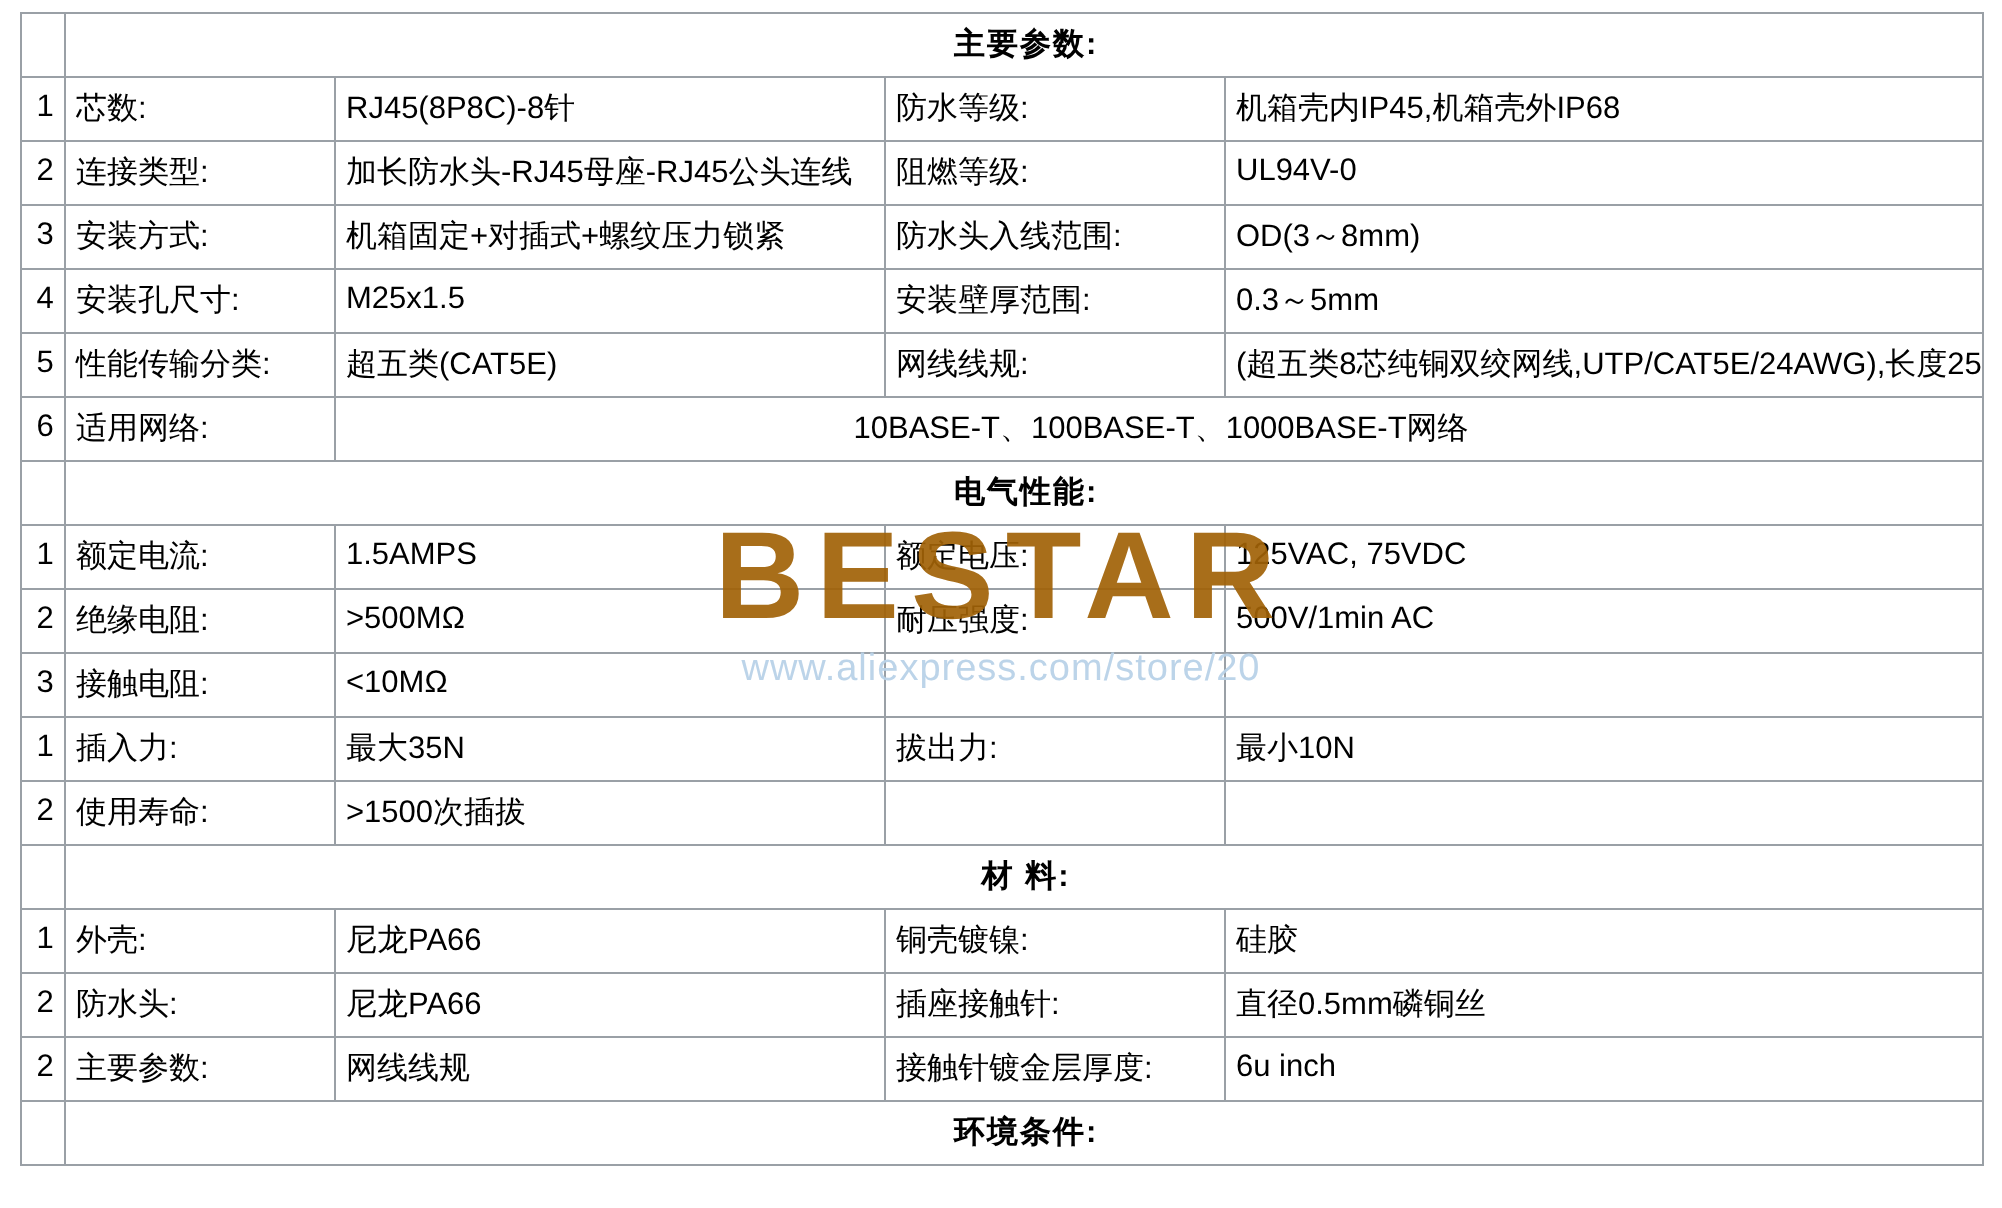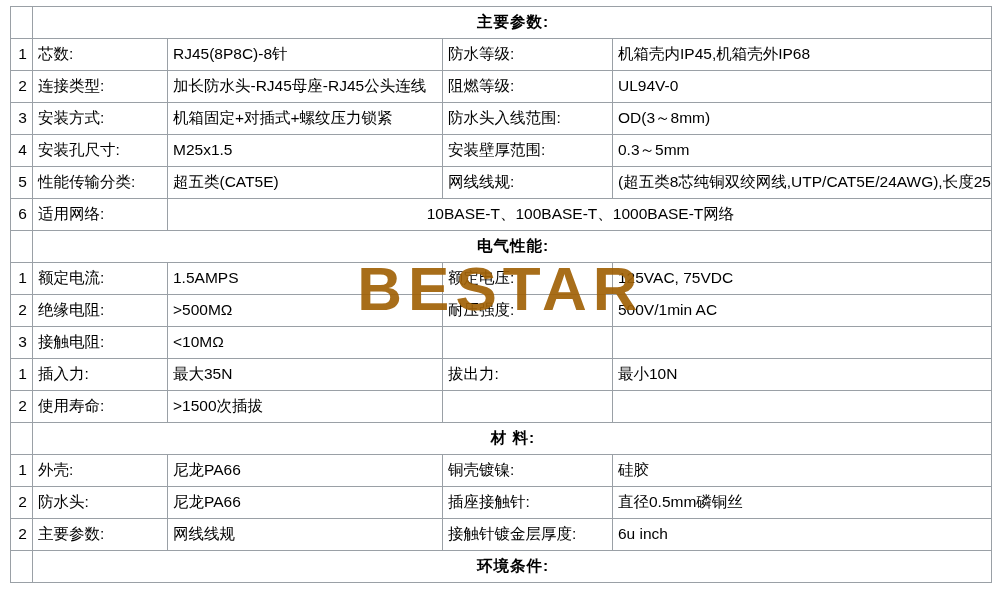--- a/index.html
+++ b/index.html
@@ -233,15 +233,16 @@
       <tr class="hdr-row">
         <td class="blank"></td>
         <td class="section" colspan="4">环境条件:</td>
       </tr>
 
     </tbody>
   </table>
 
   <div id="wm">
     <div class="big">BESTAR</div>
+    <div class="url">www.aliexpress.com/store/20</div>
   </div>
 
 </div>
 
 </body></html>

